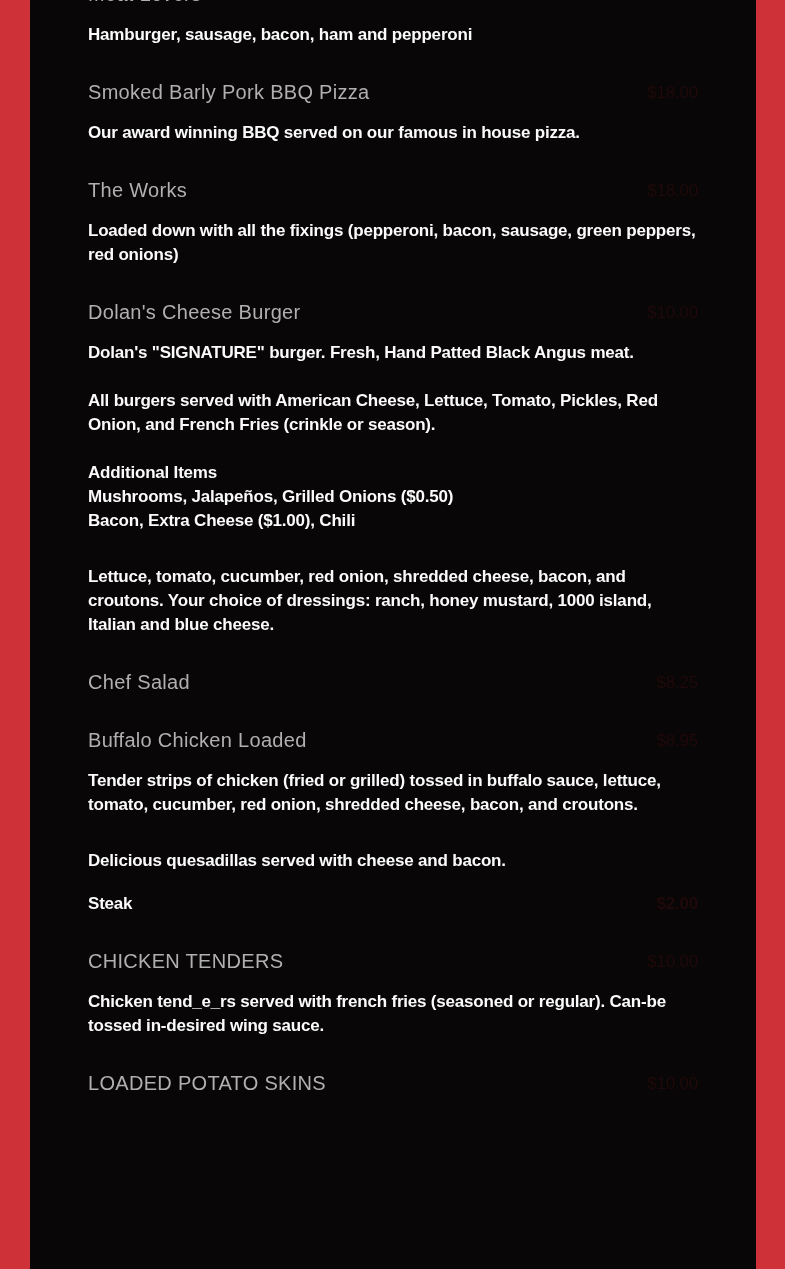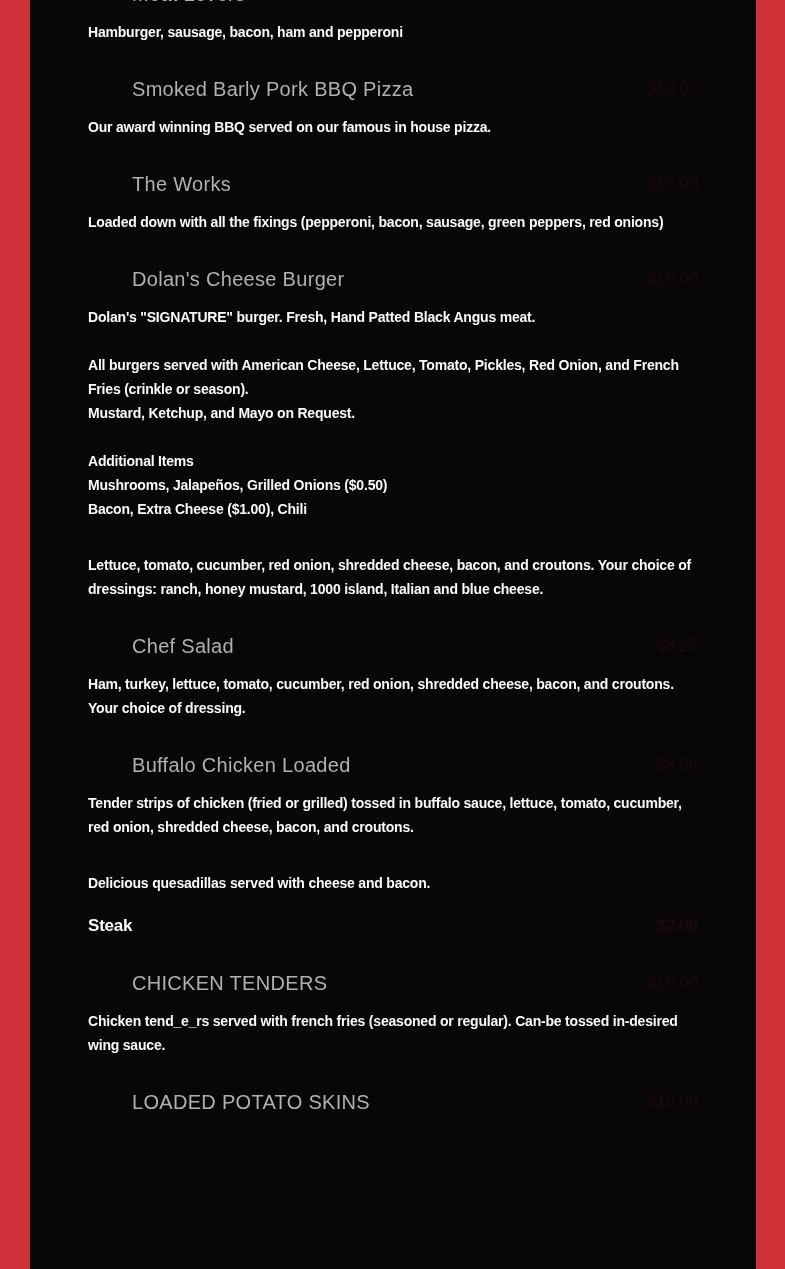--- a/index.html
+++ b/index.html
@@ -24,23 +24,22 @@
   .content {
     position: relative;
     margin: -19px 87px 0 88px; 
   }
 
   .menu-item { margin-bottom: 32px; }
 
   .item-header {
     display: flex;
     justify-content: space-between;
-    align-items: center;
+    align-items: flex-end;
     margin-bottom: 13px;
-    margin-left: 44px;
   }
   .item-name {
     margin: 0;
     font-size: 20px;
     font-weight: 400;
     line-height: 26px;
     letter-spacing: 0.3px;
     color: var(--title);
   }
   .item-price {
@@ -48,22 +47,22 @@
     font-weight: 400;
     font-stretch: condensed;
     letter-spacing: -0.2px;
     line-height: 24px;
     color: var(--price);
     white-space: nowrap;
   }
 
   .item-desc { }
   .desc-para {
-    margin: 4px 0 24px 0;
-    font-size: 14px;
+    margin: 16px 0 24px 0;
+    font-size: 17px;
     font-weight: 700;
     font-stretch: condensed;
     letter-spacing: -0.2px;
     line-height: 24px;
     color: var(--desc);
   }
   .desc-para:last-child { margin-bottom: 0; }
 
   .addons { margin-top: 19px; }
   .addon-row {
@@ -119,41 +118,38 @@
 
   </section>
 
   <section class="menu-item">
     <div class="item-header">
       <h3 class="item-name">Dolan's Cheese Burger</h3>
       <span class="item-price">$10.00</span>
     </div>
     <div class="item-desc">
         <p class="desc-para"><span>Dolan's "SIGNATURE" burger. Fresh, Hand Patted Black Angus meat.</span></p>
-        <p class="desc-para"><span>All burgers served with American Cheese, Lettuce, Tomato, Pickles, Red Onion, and French Fries (crinkle or season).</span><br><span>Mustard, Ketchup, and Mayo on Request.</span></p>
+        <p class="desc-para"><span>All burgers served with American Cheese, Lettuce, Tomato, Pickles, Red Onion, and French Fries (crinkle or season).</span><br></p>
         <p class="desc-para"><span>Additional Items</span><br><span>Mushrooms, Jalapeños, Grilled Onions ($0.50)</span><br><span>Bacon, Extra Cheese ($1.00), Chili</span></p>
       </div>
 
   </section>
 
   <section class="menu-item">
     <div class="item-desc">
         <p class="desc-para"><span>Lettuce, tomato, cucumber, red onion, shredded cheese, bacon, and croutons. Your choice of dressings: ranch, honey mustard, 1000 island, Italian and blue cheese.</span></p>
       </div>
 
   </section>
 
   <section class="menu-item">
     <div class="item-header">
       <h3 class="item-name">Chef Salad</h3>
       <span class="item-price">$8.25</span>
     </div>
-    <div class="item-desc">
-        <p class="desc-para"><span>Ham, turkey, lettuce, tomato, cucumber, red onion, shredded cheese, bacon, and croutons. Your choice of dressing.</span></p>
-      </div>
 
   </section>
 
   <section class="menu-item">
     <div class="item-header">
       <h3 class="item-name">Buffalo Chicken Loaded</h3>
       <span class="item-price">$8.95</span>
     </div>
     <div class="item-desc">
         <p class="desc-para"><span>Tender strips of chicken (fried or grilled) tossed in buffalo sauce, lettuce, tomato, cucumber, red onion, shredded cheese, bacon, and croutons.</span></p>

